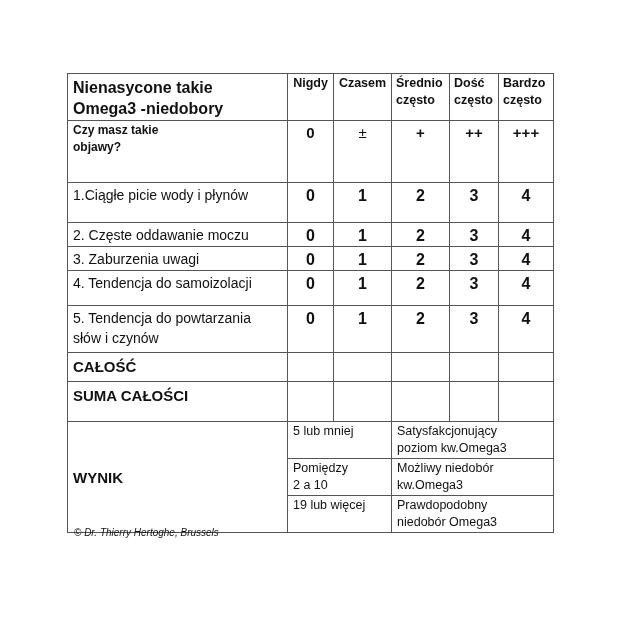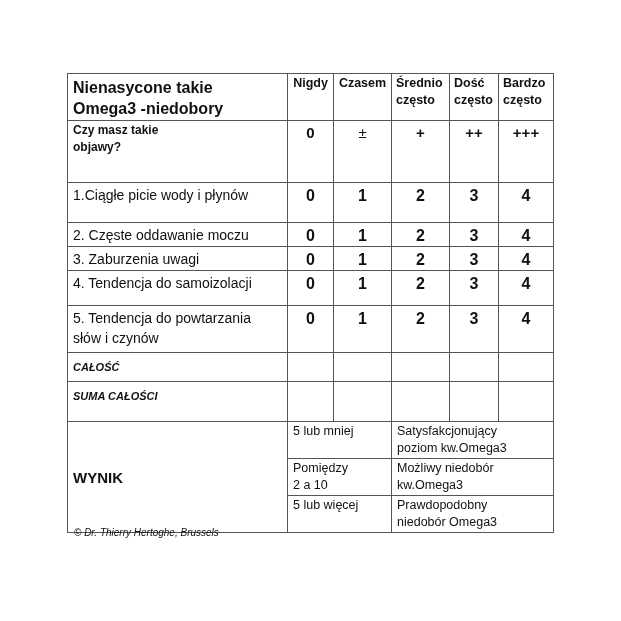--- a/index.html
+++ b/index.html
@@ -7,21 +7,21 @@
   table{position:absolute;left:67px;top:73px;border-collapse:collapse;table-layout:fixed;width:486px;}
   td{border:1px solid #555;padding:1px 5px;vertical-align:top;font-size:13px;line-height:17px;}
   .title{font-size:16px;font-weight:bold;line-height:21px;padding-top:3px;}
   .hdr{font-size:12.5px;font-weight:bold;line-height:17px;padding:1px 4px;}
   .hdr.center{text-align:center;}
   .q{font-size:12px;font-weight:bold;line-height:17px;}
   .sym{text-align:center;font-weight:bold;font-size:15px;padding-top:3px;}
   .num{text-align:center;font-weight:bold;font-size:16px;padding-top:4px;}
   .sym.light{font-weight:normal;}
   .row-label{font-size:14px;line-height:20px;padding-top:2px;}
-  .big{font-size:11px;font-weight:bold;line-height:20px;padding-top:4px;font-style:italic;}
+  .big{font-size:15px;font-weight:bold;line-height:20px;padding-top:4px;}
   .wynik{vertical-align:middle;font-size:15px;font-weight:bold;}
   .small{font-size:12.5px;line-height:17px;}
   .footer{position:absolute;left:74px;top:527px;font-size:10px;font-style:italic;}
 </style>
 </head>
 <body>
 
 <table>
   <colgroup>
     <col style="width:220px">
@@ -107,19 +107,19 @@
   <tr style="height:36px">
     <td class="wynik" rowspan="3">WYNIK</td>
     <td class="small" colspan="2">5 lub mniej</td>
     <td class="small" colspan="3"><span>Satysfakcjonujący</span><br><span>poziom kw.Omega3</span></td>
   </tr>
   <tr style="height:36px">
     <td class="small" colspan="2"><span>Pomiędzy</span><br><span>2 a 10</span></td>
     <td class="small" colspan="3"><span>Możliwy niedobór</span><br><span>kw.Omega3</span></td>
   </tr>
   <tr style="height:36px">
-    <td class="small" colspan="2">5 lub więcej</td>
+    <td class="small" colspan="2">19 lub więcej</td>
     <td class="small" colspan="3"><span>Prawdopodobny</span><br><span>niedobór Omega3</span></td>
   </tr>
 </tbody>
   </table>
 
 <div class="footer">© Dr. Thierry Hertoghe, Brussels</div>
 
 </body></html>

